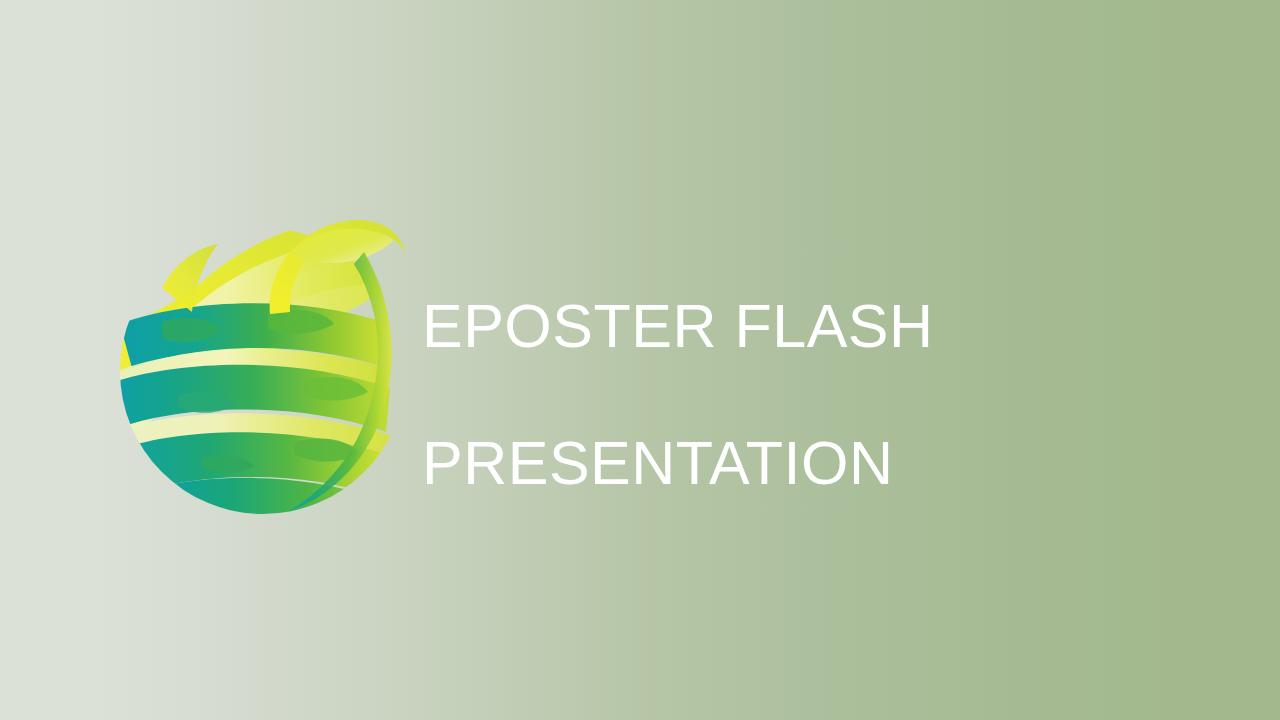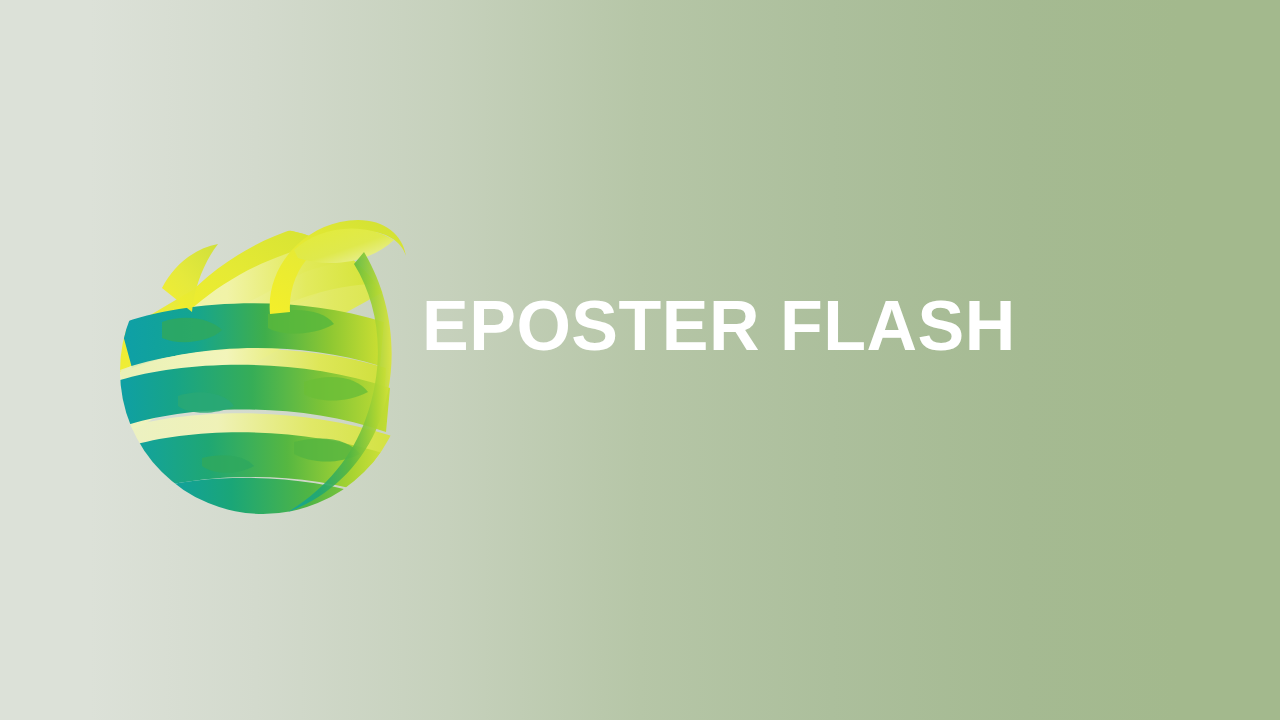--- a/index.html
+++ b/index.html
@@ -45,22 +45,22 @@
   
   #title-block {
     position: absolute;
     left: 422px;
     top: 258px;
     width: 790px;
   }
   .title-line {
     color: #ffffff;
     font-family: "Liberation Sans", sans-serif;
-    font-weight: bold;
-    font-size: 70px;
+    font-weight: normal;
+    font-size: 61px;
     line-height: 137px;
     letter-spacing: 0.5px;
     white-space: nowrap;
     margin: 0;
   }
 </style>
 </head>
 <body>
 
 <div id="slide">
@@ -170,15 +170,16 @@
         <path d="M 44,82 C 56,58 78,42 100,38 C 86,56 76,82 74,106 Z" fill="url(#gYellow)" opacity="0.95"></path>
 
         <path d="M 246,46 C 276,96 284,164 258,224 C 240,264 208,292 170,306
                  C 206,284 234,252 248,212 C 268,156 262,100 236,58 Z" fill="url(#gBand3)" opacity="0.92"></path>
       </g>
     </svg>
   </div>
 
   <div id="title-block">
     <div class="title-line">EPOSTER FLASH</div>
+    <div class="title-line">PRESENTATION</div>
   </div>
 
 </div>
 
 </body></html>

